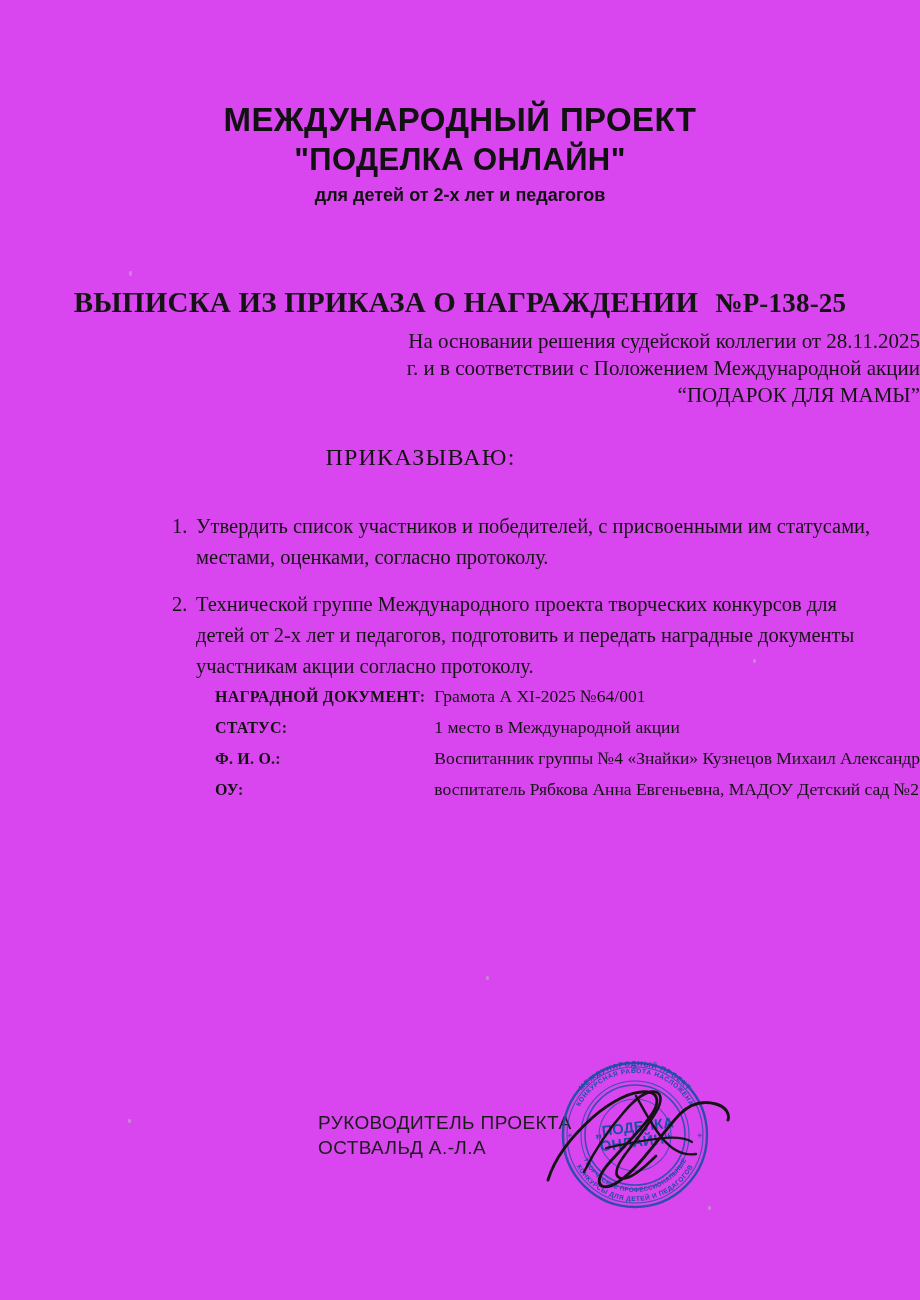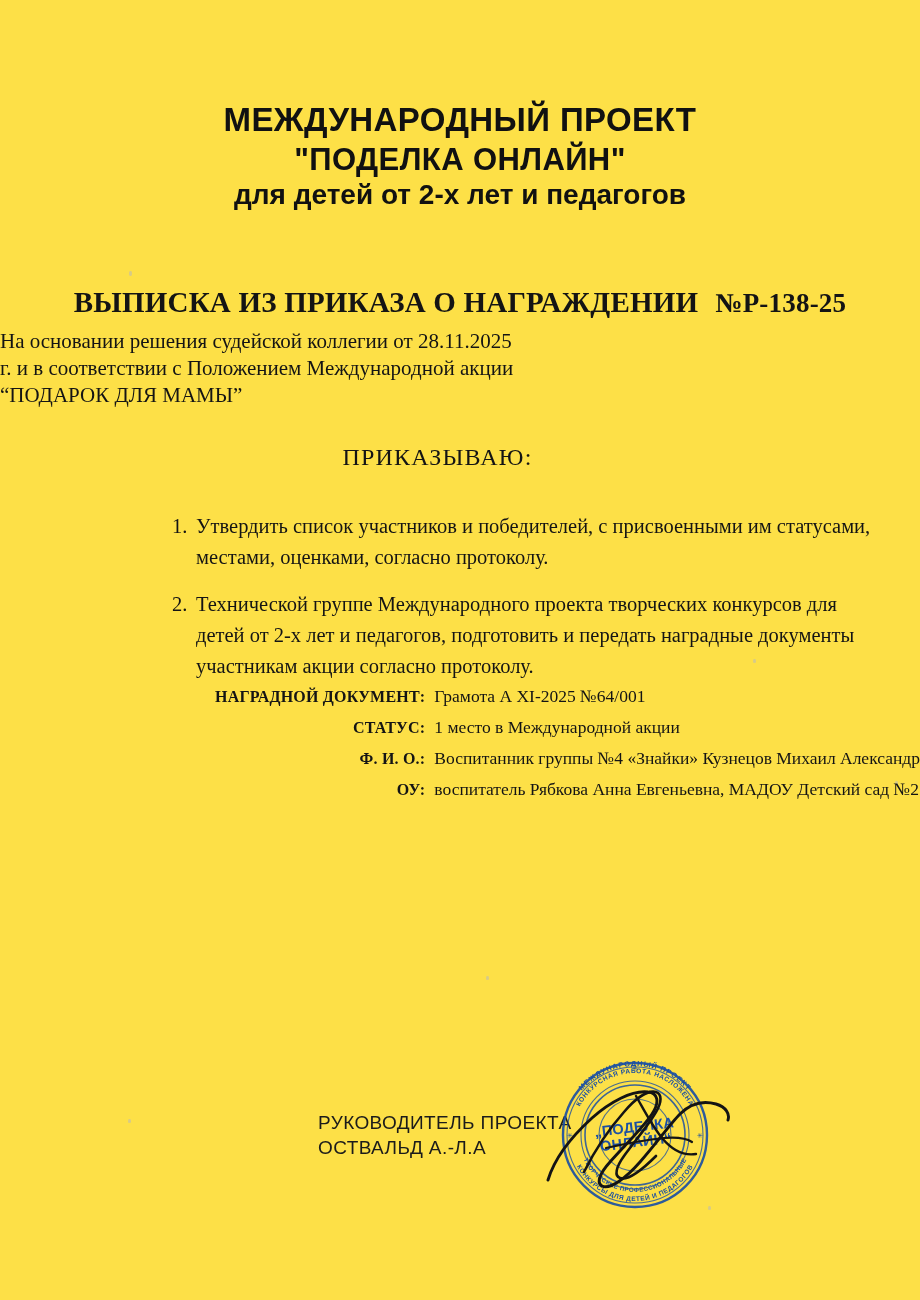--- a/index.html
+++ b/index.html
@@ -5,21 +5,21 @@
 <style>
   html, body {
     margin: 0;
     padding: 0;
     background: #ffffff;
   }
   .page {
     position: relative;
     width: 920px;
     height: 1300px;
-    background: #fde047;
+    background: #d946ef;
     overflow: hidden;
     font-family: "Liberation Serif", "DejaVu Serif", serif;
     color: #141414;
   }
 
   
   .header {
     position: absolute;
     top: 100px;
     left: 0;
@@ -41,21 +41,21 @@
     line-height: 40px;
     white-space: nowrap;
   }
   .header .sub-line-1 {
     font-size: 22.5px;
     line-height: 30px;
     margin-top: 10px;
     white-space: nowrap;
   }
   .header .sub-line-2 {
-    font-size: 28px;
+    font-size: 18px;
     line-height: 30px;
     white-space: nowrap;
   }
 
   
   .decree-title-row {
     position: absolute;
     top: 286px;
     left: 0;
     width: 920px;
@@ -74,31 +74,31 @@
     letter-spacing: 0.2px;
     margin-left: 17px;
   }
 
   
   .basis {
     position: absolute;
     top: 328px;
     left: 0;
     width: 920px;
-    text-align: left;
+    text-align: right;
     font-size: 21px;
     line-height: 27px;
   }
   .basis div { white-space: nowrap; }
 
   
   .order-heading {
     position: absolute;
     top: 444px;
-    left: 17px;
+    left: 0;
     width: 841px;
     text-align: center;
     font-size: 24px;
     letter-spacing: 1.2px;
   }
 
   
   .clauses {
     position: absolute;
     top: 511px;
@@ -129,21 +129,20 @@
   }
   .details table {
     border-collapse: collapse;
   }
   .details td {
     padding: 0 0 6px 0;
     vertical-align: top;
     white-space: nowrap;
   }
   .details td.lbl {
-    text-align: right;
     font-weight: bold;
     font-size: 16px;
     letter-spacing: 0.2px;
     padding-right: 9px;
   }
   .details td.val {
     text-align: left;
   }
 
   

